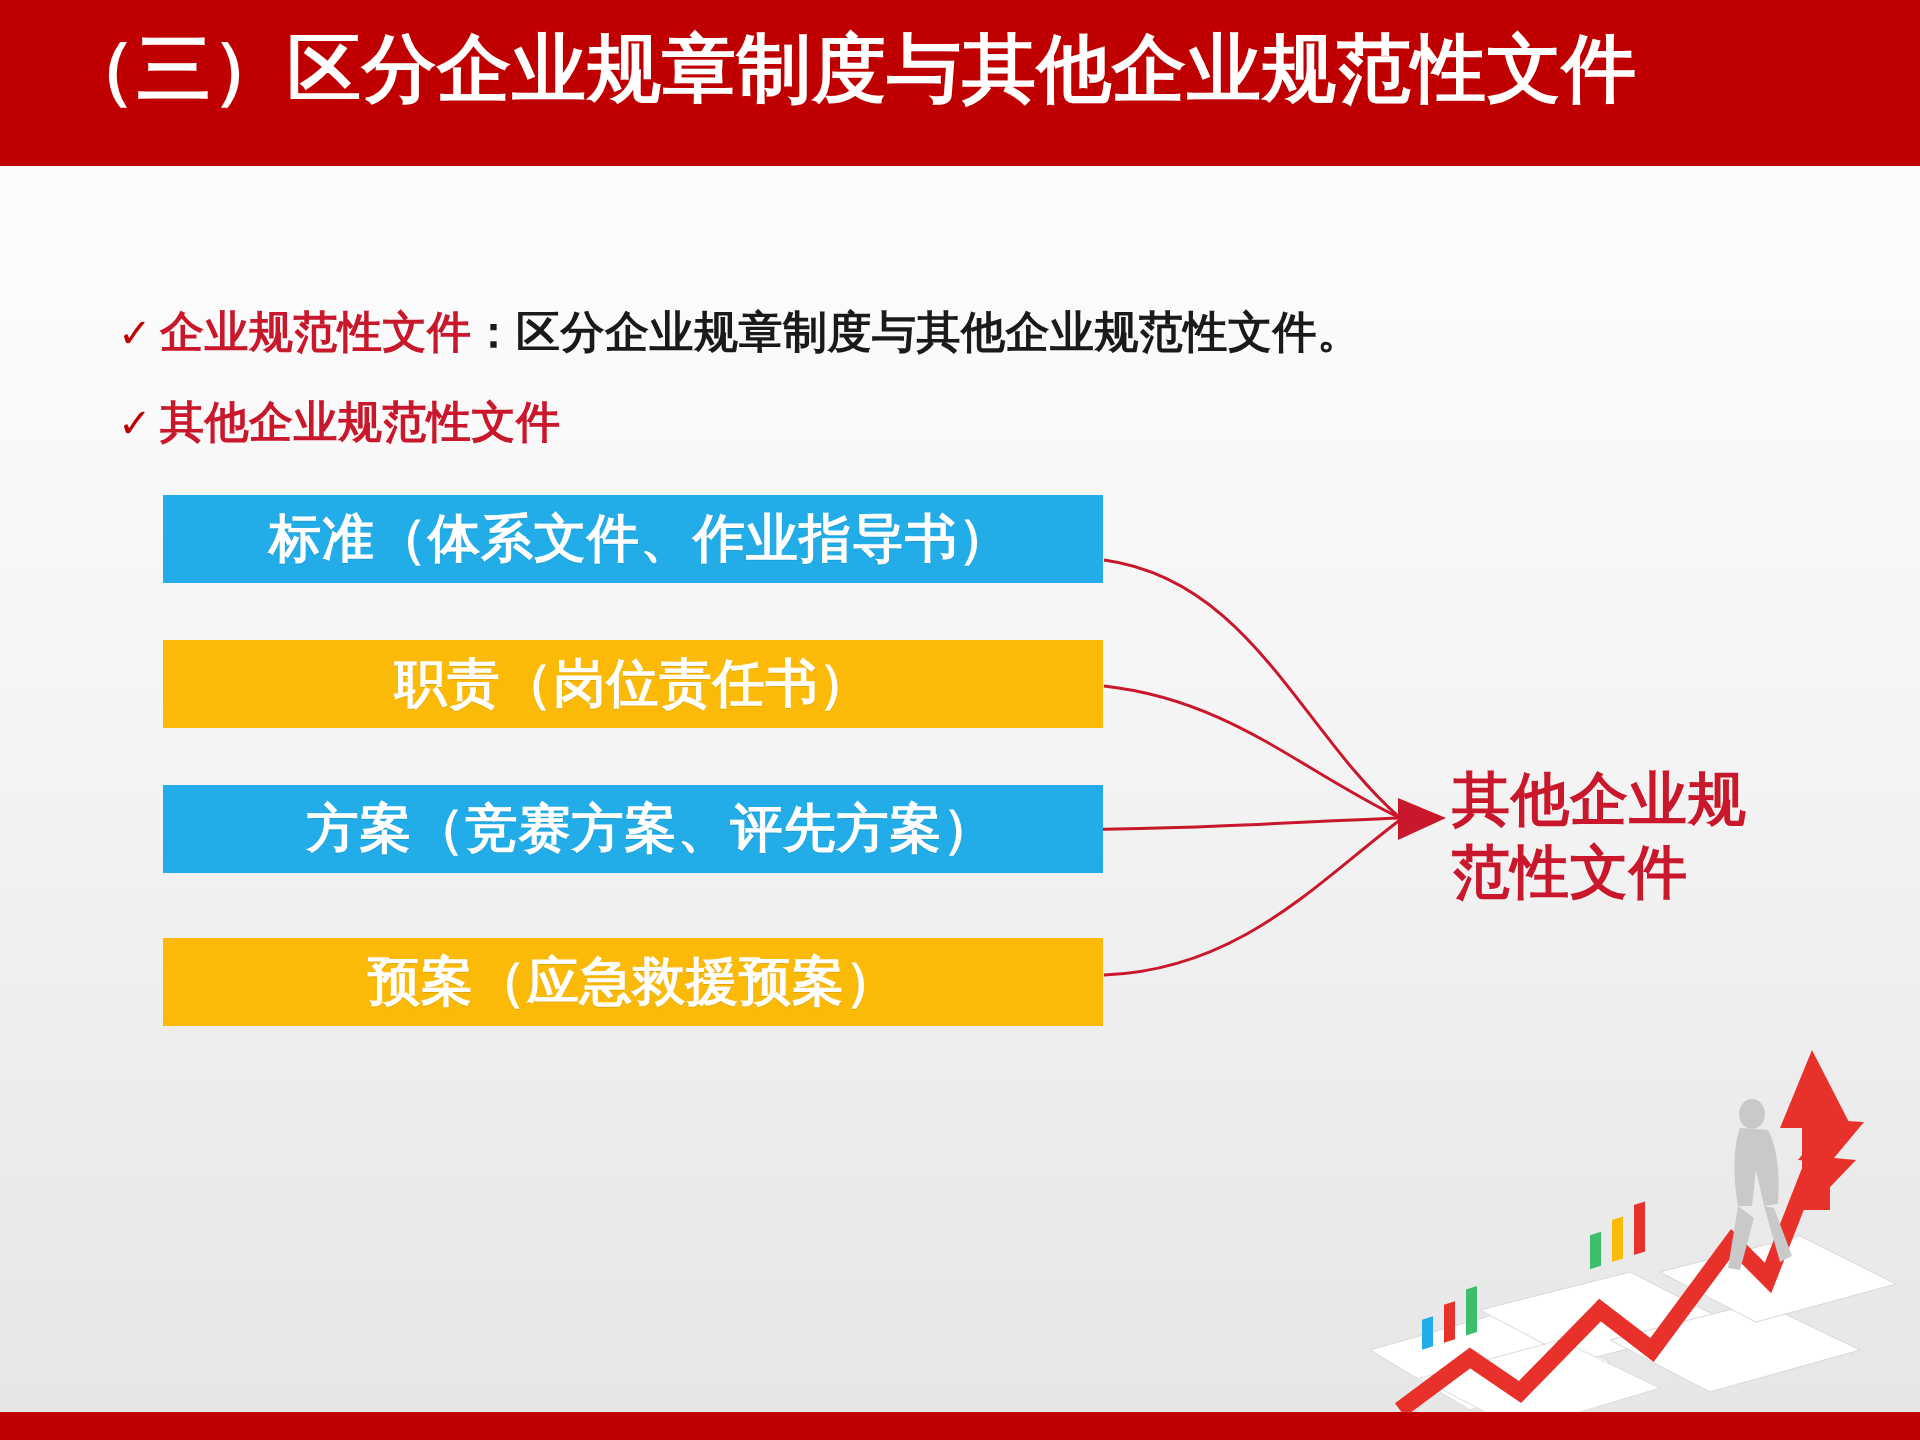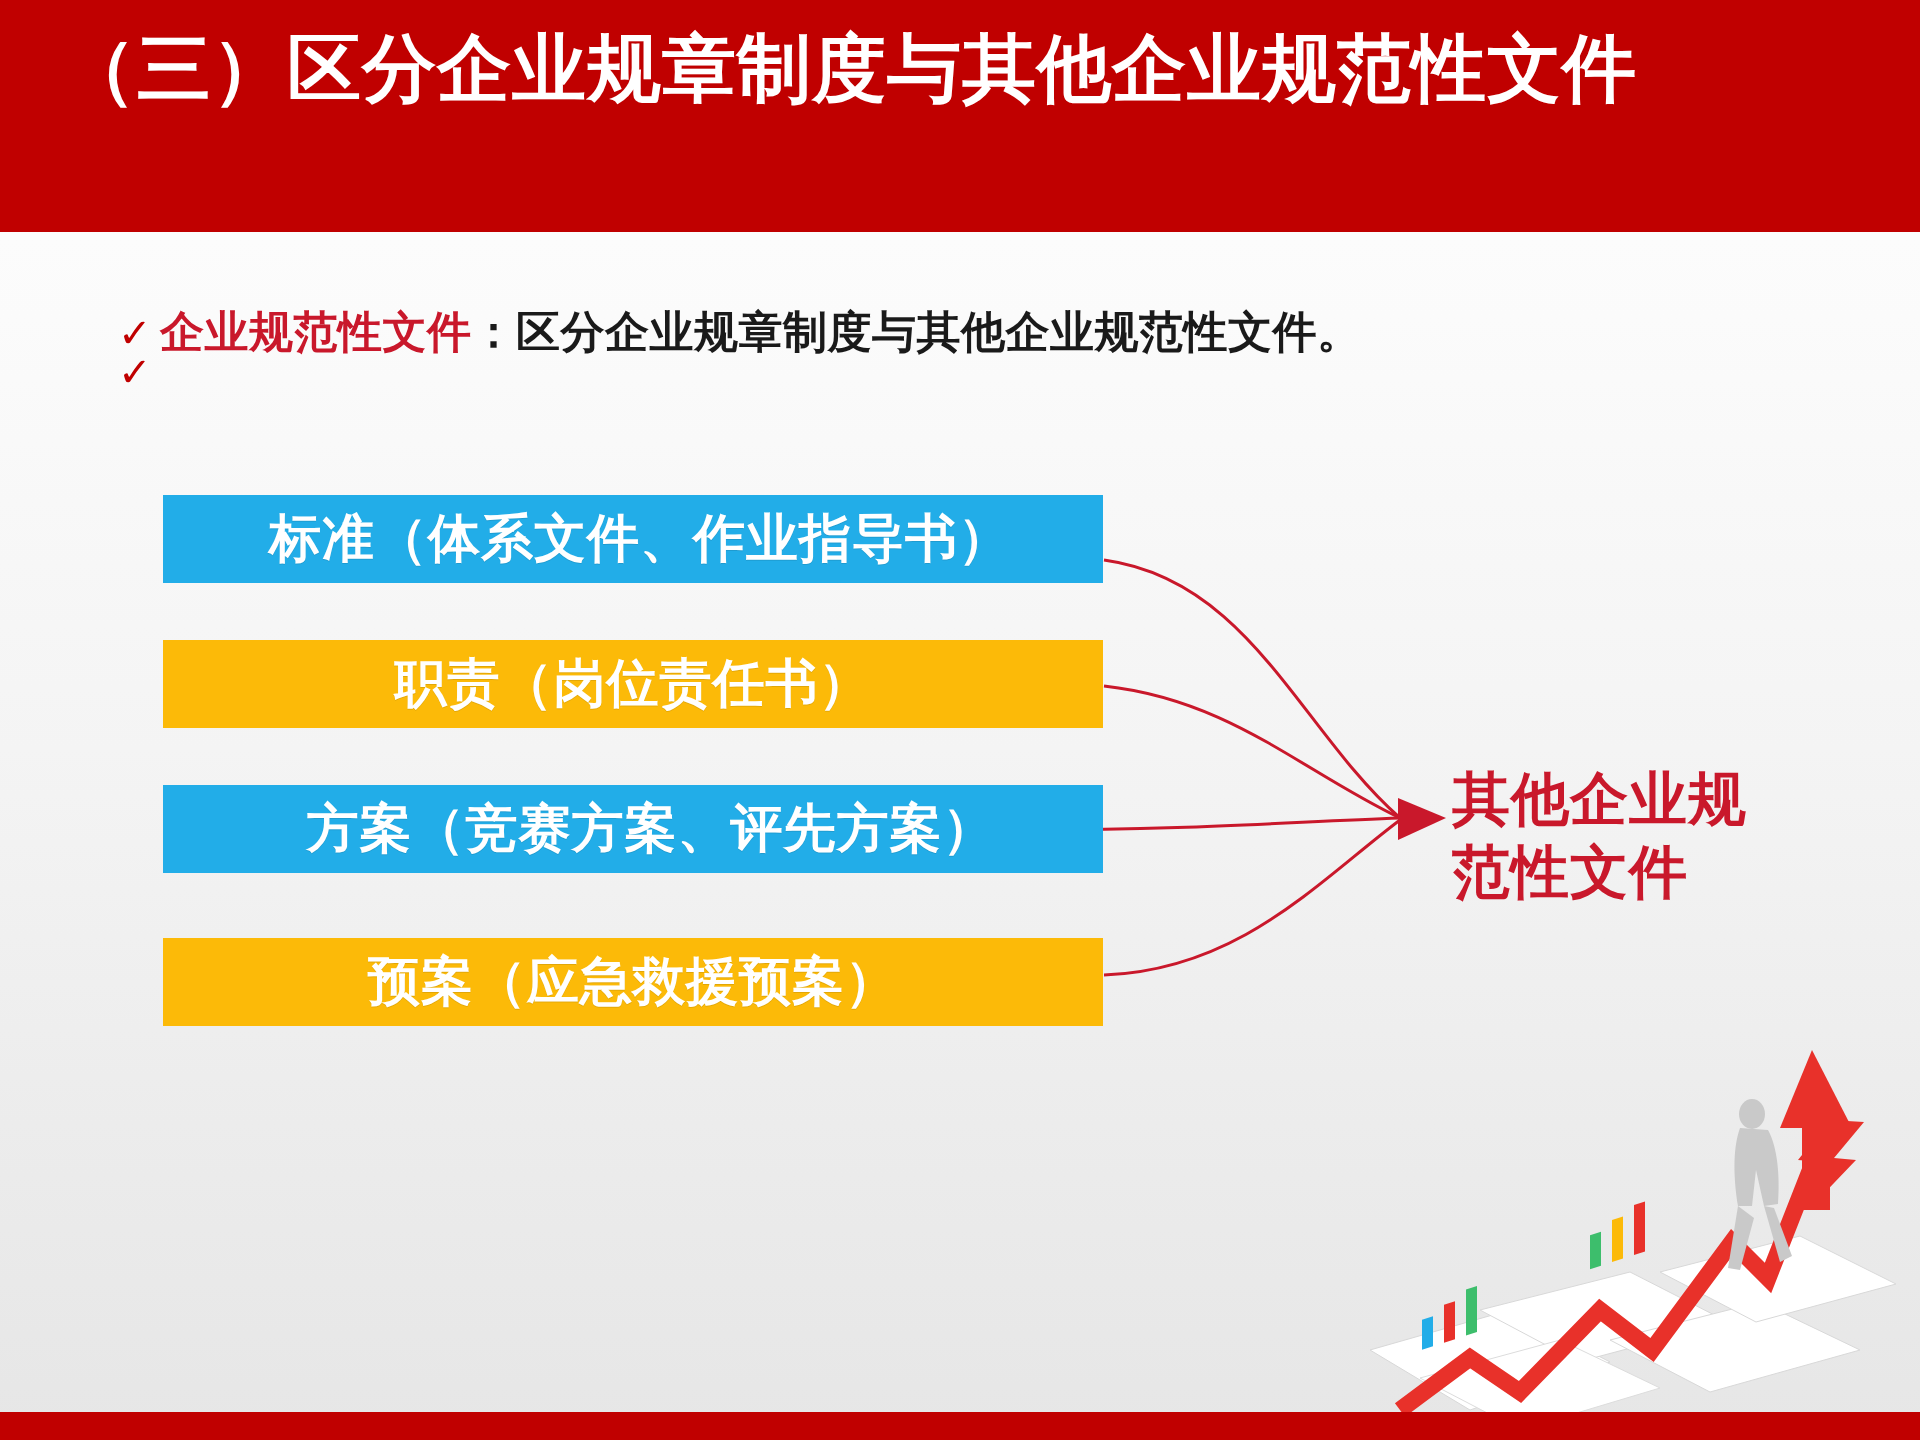--- a/index.html
+++ b/index.html
@@ -18,21 +18,21 @@
     overflow: hidden;
     background: linear-gradient(180deg, #ffffff 0%, #fbfbfb 22%, #f4f4f4 52%, #ececec 78%, #e6e6e6 100%);
   }
 
   
   #title-bar {
     position: absolute;
     left: 0;
     top: 0;
     width: 1920px;
-    height: 232px;
+    height: 166px;
     background: #c00000;
   }
   #title-text {
     position: absolute;
     left: 62px;
     top: 28px;
     font-size: 74px;
     line-height: 1.12;
     font-weight: 700;
     color: #ffffff;
@@ -149,20 +149,21 @@
   </div>
 
   <div class="bullet-row" id="bullet-1">
     <span class="check-icon">✓</span>
     <span class="bullet-key">企业规范性文件</span>
     <span class="bullet-rest">：区分企业规章制度与其他企业规范性文件。</span>
   </div>
 
   <div class="bullet-row" id="bullet-2">
     <span class="check-icon">✓</span>
+    <span class="bullet-key">其他企业规范性文件</span>
   </div>
 
   <svg id="connectors" viewBox="0 0 1920 1440" preserveAspectRatio="none">
 
     <path d="M1104,560 C1250,580 1300,730 1400,818" fill="none" stroke="#C9182B" stroke-width="3"></path>
 
     <path d="M1104,686 C1230,700 1300,770 1400,818" fill="none" stroke="#C9182B" stroke-width="3"></path>
 
     <path d="M1035,830 C1180,830 1290,822 1400,818" fill="none" stroke="#C9182B" stroke-width="3"></path>
 

